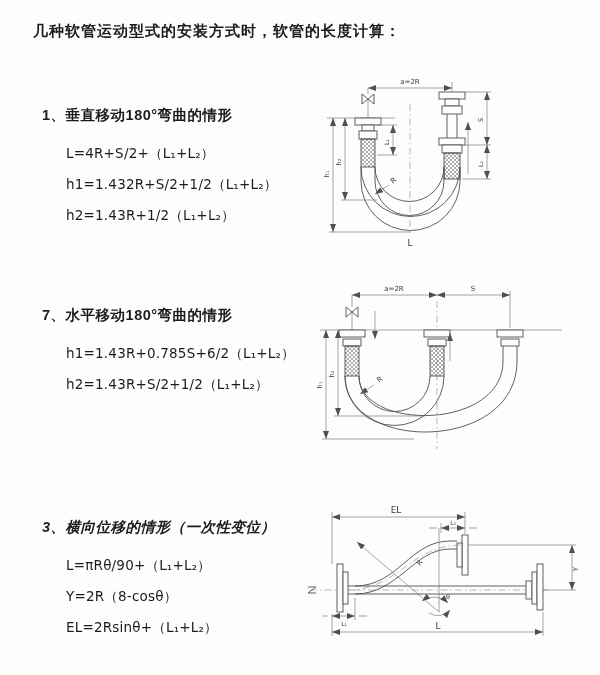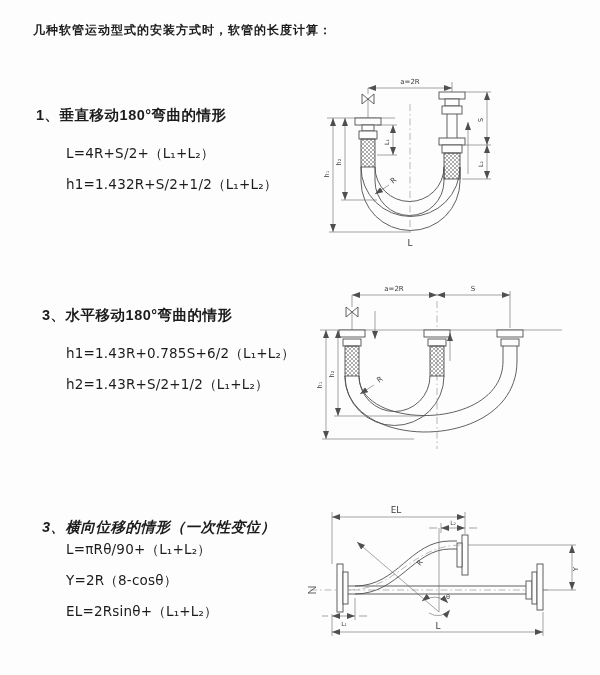--- a/index.html
+++ b/index.html
@@ -4,51 +4,52 @@
 <style>
   html,body{margin:0;padding:0;}
   body{
     width:600px;height:675px;position:relative;overflow:hidden;
     background:#fdfdfd;
     font-family:"Liberation Sans","DejaVu Sans",sans-serif;
     color:#1c1c1c;
   }
   .abs{position:absolute;}
   .page-title{
-    left:33px;top:22px;font-size:12px;font-weight:600;letter-spacing:1px;
+    left:33px;top:22px;font-size:15px;font-weight:600;letter-spacing:1px;
   }
   .sec-heading{font-size:14.5px;font-weight:600;letter-spacing:0.5px;}
   .formulas{font-size:13.5px;font-weight:500;letter-spacing:0.2px;}
   .formulas .f{margin:8px 0 11px 0;line-height:20px;font-family:"DejaVu Sans",sans-serif;}
   svg{position:absolute;}
   svg text{fill:#3d3d3d;font-family:"DejaVu Sans",sans-serif;}
   .dline{stroke:#4f4f4f;stroke-width:0.9;fill:none;}
   .dthin{stroke:#6a6a6a;stroke-width:0.6;fill:none;}
   .dcl{stroke:#8a8a8a;stroke-width:0.6;fill:none;stroke-dasharray:7 3 1.5 3;}
   .dfill{fill:#fdfdfd;stroke:#4f4f4f;stroke-width:0.9;}
 </style>
 </head>
 <body>
 
 <div class="abs page-title">几种软管运动型式的安装方式时，软管的长度计算：</div>
 
-<div class="abs sec-heading" style="left:36px;top:106px;">1、垂直移动180°弯曲的情形</div>
+<div class="abs sec-heading" style="left:42px;top:106px;">1、垂直移动180°弯曲的情形</div>
 <div class="abs formulas" style="left:66px;top:135px;">
   <p class="f">L=4R+S/2+（L₁+L₂）</p>
   <p class="f">h1=1.432R+S/2+1/2（L₁+L₂）</p>
+  <p class="f">h2=1.43R+1/2（L₁+L₂）</p>
 </div>
 
-<div class="abs sec-heading" style="left:42px;top:306px;">3、水平移动180°弯曲的情形</div>
+<div class="abs sec-heading" style="left:42px;top:306px;">7、水平移动180°弯曲的情形</div>
 <div class="abs formulas" style="left:66px;top:335px;">
   <p class="f">h1=1.43R+0.785S+6/2（L₁+L₂）</p>
   <p class="f">h2=1.43R+S/2+1/2（L₁+L₂）</p>
 </div>
 
 <div class="abs sec-heading" style="left:42px;top:518px;font-style:italic;">3、横向位移的情形（一次性变位）</div>
-<div class="abs formulas" style="left:66px;top:531px;">
+<div class="abs formulas" style="left:66px;top:547px;">
   <p class="f">L=πRθ/90+（L₁+L₂）</p>
   <p class="f">Y=2R（8-cosθ）</p>
   <p class="f">EL=2Rsinθ+（L₁+L₂）</p>
 </div>
 
 <svg style="left:315px;top:72px;" width="275" height="190" viewBox="0 0 275 190">
   <defs>
     <marker id="a1" markerWidth="9" markerHeight="7" refX="8" refY="3" orient="auto-start-reverse" markerUnits="userSpaceOnUse">
       <path d="M0,0 L8,3 L0,6 z" fill="#4f4f4f"></path>
     </marker>

